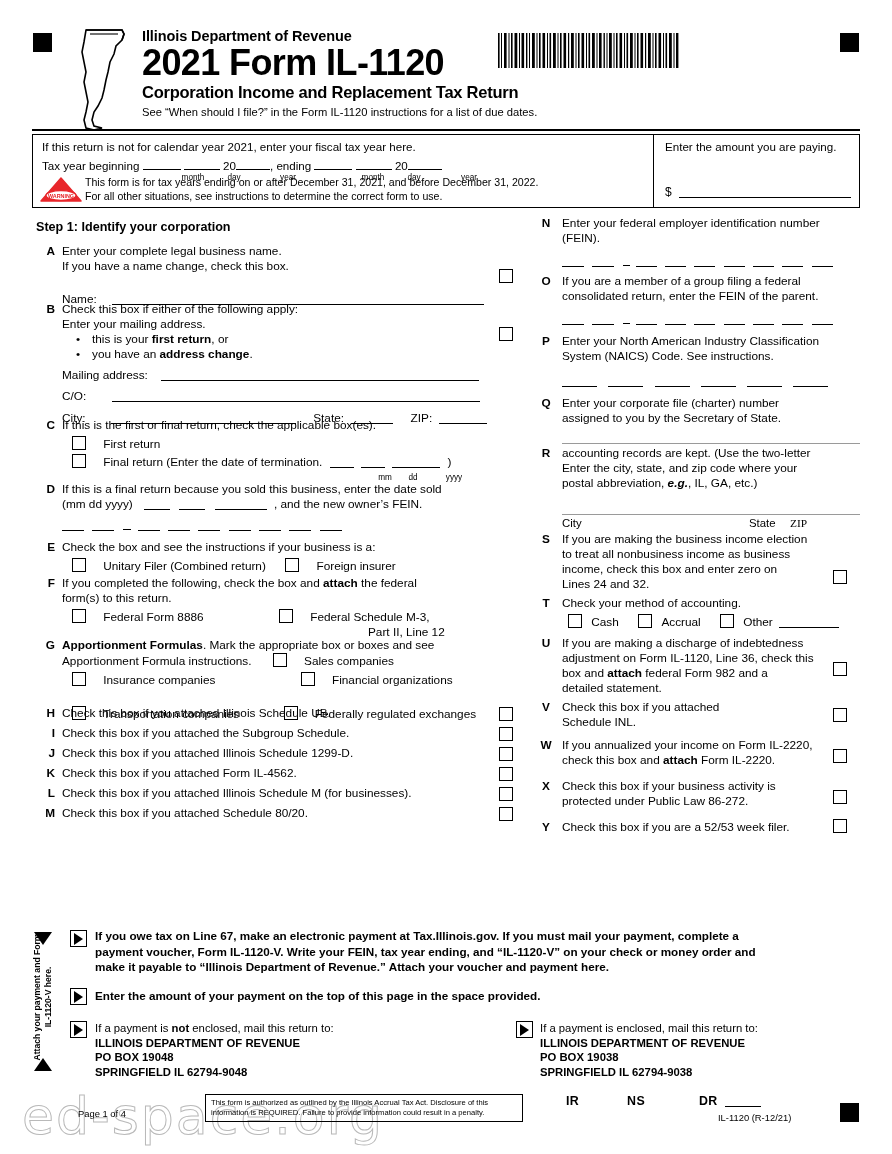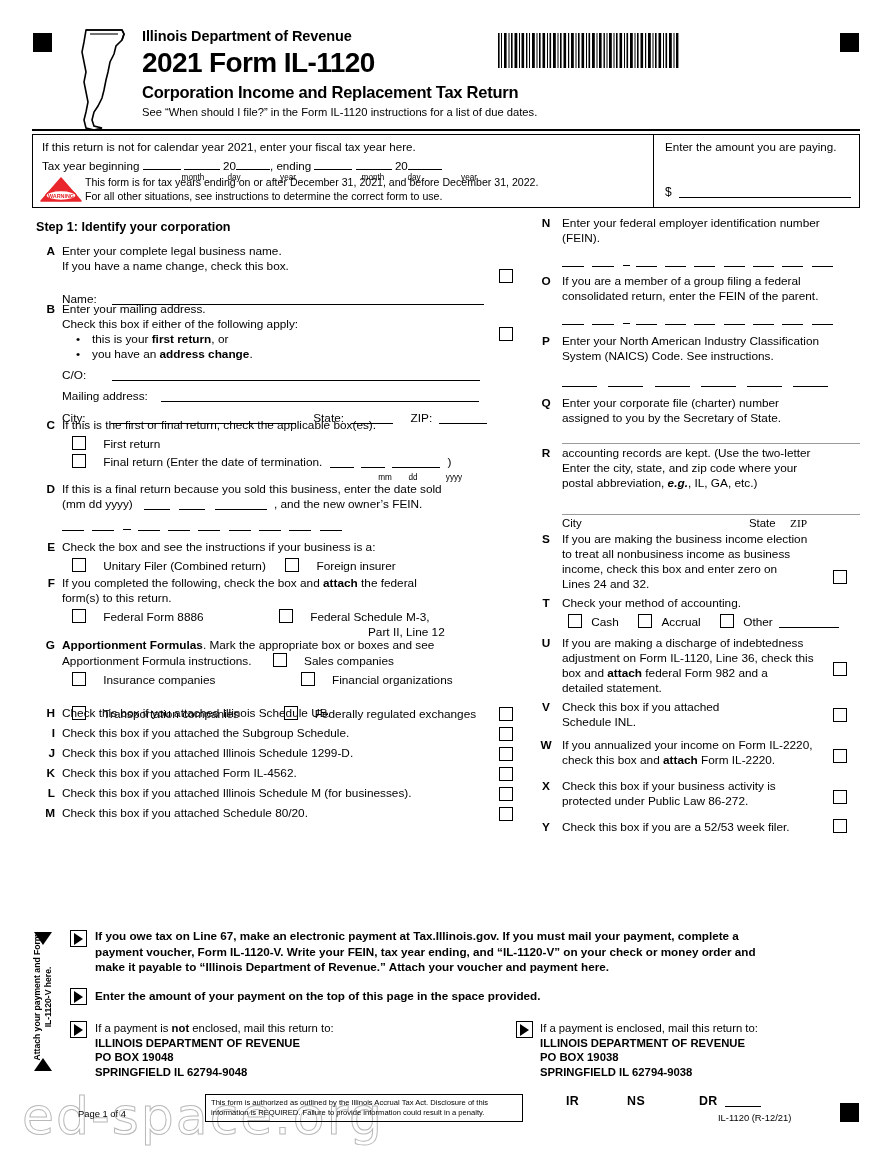--- a/index.html
+++ b/index.html
@@ -7,21 +7,21 @@
   .page{position:relative;width:892px;height:1154px;overflow:hidden;background:#fff;}
 
   
   .reg{position:absolute;width:19px;height:19px;background:#000;}
 
   
   .hdr{position:absolute;left:72px;top:28px;width:790px;height:100px;}
   .il-map{position:absolute;left:0px;top:0px;width:66px;height:104px;}
   .hdr-txt{position:absolute;left:70px;top:0px;}
   .h-agency{font-size:14.5px;font-weight:bold;letter-spacing:-.1px;line-height:17px;}
-  .h-form{font-size:28px;font-weight:bold;letter-spacing:-.6px;line-height:34px;margin-top:1px;}
+  .h-form{font-size:36px;font-weight:bold;letter-spacing:-.6px;line-height:34px;margin-top:1px;}
   .h-sub{font-size:16.5px;font-weight:bold;letter-spacing:-.25px;line-height:20px;margin-top:2px;}
   .h-note{font-size:11.2px;line-height:14px;margin-top:3px;}
   .barcode{position:absolute;left:426px;top:5px;width:183px;height:35px;}
   .hdr-rule{position:absolute;left:32px;top:129px;width:828px;height:2px;background:#000;}
 
   
   .fybox{position:absolute;left:32px;top:134px;width:828px;height:74px;border:1.4px solid #000;box-sizing:border-box;}
   .fy-left{position:absolute;left:0;top:0;width:620px;height:100%;}
   .fy-div{position:absolute;left:620px;top:0;width:1.4px;height:100%;background:#000;}
   .fy-right{position:absolute;left:622px;top:0;width:206px;height:100%;}
@@ -216,35 +216,35 @@
           <span>Name:</span>
           <span class="line" style="width:372px;margin-left:12px;"></span>
         </div>
       </div>
       <div class="cbR" style="left:463px;top:25px;"></div>
     </div>
 
     <div class="item" style="height:116px;">
       <div class="ltr">B</div>
       <div class="bdy">
+        <div>Check this box if either of the following apply:</div>
         <div>Enter your mailing address.</div>
-        <div>Check this box if either of the following apply:</div>
         <div class="bullet">
           <span class="dot">•</span><span>this is your </span><b>first return</b><span>, or</span>
         </div>
         <div class="bullet">
           <span class="dot">•</span><span>you have an </span><b>address change</b><span>.</span>
+        </div>
+        <div style="margin-top:6px;">
+          <span>Mailing address:</span>
+          <span class="line" style="width:318px;margin-left:10px;"></span>
         </div>
         <div style="margin-top:6px;">
           <span>C/O:</span>
           <span class="line" style="width:368px;margin-left:22px;"></span>
-        </div>
-        <div style="margin-top:6px;">
-          <span>Mailing address:</span>
-          <span class="line" style="width:318px;margin-left:10px;"></span>
         </div>
         <div style="margin-top:6px;">
           <span>City:</span>
           <span class="line" style="width:185px;margin-left:22px;"></span>
           <span style="margin-left:14px;">State:</span>
           <span class="line" style="width:42px;margin-left:4px;"></span>
           <span style="margin-left:14px;">ZIP:</span>
           <span class="line" style="width:48px;margin-left:4px;"></span>
         </div>
       </div>

